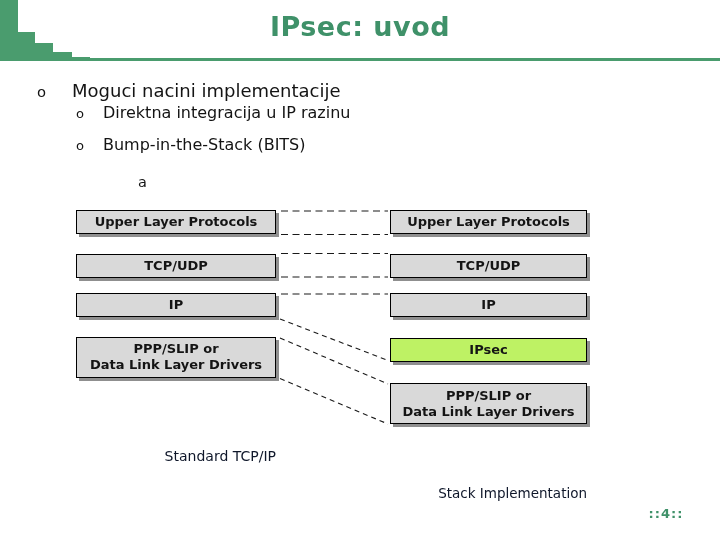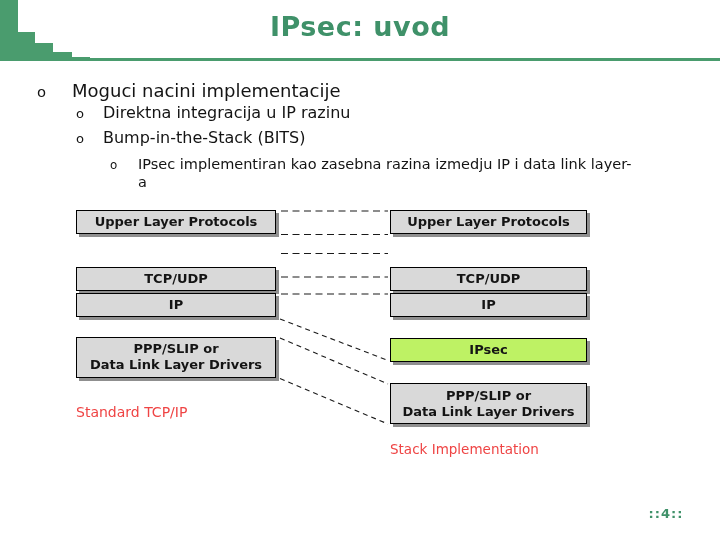--- a/index.html
+++ b/index.html
@@ -20,48 +20,48 @@
     position:absolute; left:0; top:11px; width:720px; text-align:center;
     color:#3f9169; font-size:27px; font-weight:bold; letter-spacing:0.5px;
   }
 
   
   .bullet-line { position:absolute; white-space:nowrap; }
   .bullet-marker { display:inline-block; font-size:0.82em; vertical-align:baseline; }
   .b1   { left:37px;  top:80px;  font-size:18px; }
   .b1 .bullet-marker { width:35px; }
   .b2a  { left:76px;  top:103px; font-size:16px; }
-  .b2b  { left:76px;  top:128px; font-size:16px; }
+  .b2b  { left:76px;  top:135px; font-size:16px; }
   .b2a .bullet-marker, .b2b .bullet-marker { width:27px; }
   .b3   { left:110px; top:156px; font-size:14.5px; }
   .b3 .bullet-marker { width:28px; }
   .b3cont { left:138px; top:174px; font-size:14.5px; }
 
   
   .bx {
     position:absolute; box-sizing:border-box;
     background:#d9d9d9; border:1.6px solid #000;
     box-shadow:3px 3px 0 #8f8f8f;
     display:flex; flex-direction:column; justify-content:center; align-items:center;
     text-align:center; font-weight:bold; font-size:13px; line-height:16px;
   }
   .bx span { display:block; }
   .bx.white { background:#bef264; }
   .colL { left:76px;  width:200px; }
   .colR { left:390px; width:197px; }
   .rowA { top:210px;   height:24px; }
-  .rowB { top:267px; height:24px; }
+  .rowB { top:254px; height:24px; }
   .rowC { top:293px;   height:24px;text-align:right; }
   .rowDL { top:336.5px; height:41px; }
   .rowDR { top:337.5px; height:24px; }
   .rowER { top:383px;   height:41px; }
 
   .connector-svg { position:absolute; left:0; top:0; width:720px; height:540px; pointer-events:none; }
 
-  .caption { position:absolute; text-align:left; color:#ef4444; }
+  .caption { position:absolute; text-align:right; color:#0f172a;margin-top:44px; }
   .caption-left  { left:76px;  top:404px; width:200px; font-size:14px; line-height:17.5px; }
   .caption-left span { display:block; }
   .caption-right { left:390px; top:441px; width:197px; font-size:13.5px; }
 
   .page-number {
     position:absolute; left:638px; top:506px; width:56px; text-align:center;
     color:#3f9169; font-size:13px; font-weight:bold; letter-spacing:1px;
   }
 </style>
 </head>
@@ -79,23 +79,20 @@
   <div class="slide-title">IPsec: uvod</div>
 
   <div class="bullet-line b1">
     <span class="bullet-marker">o</span><span>Moguci nacini implementacije</span>
   </div>
   <div class="bullet-line b2a">
     <span class="bullet-marker">o</span><span>Direktna integracija u IP razinu</span>
   </div>
   <div class="bullet-line b2b">
     <span class="bullet-marker">o</span><span>Bump-in-the-Stack (BITS)</span>
-  </div>
-  <div class="bullet-line b3">
-    <span class="bullet-marker">o</span><span>IPsec implementiran kao zasebna razina izmedju IP i data link layer-</span>
   </div>
   <div class="bullet-line b3cont">a</div>
 
   <svg class="connector-svg" viewBox="0 0 720 540" xmlns="http://www.w3.org/2000/svg">
     <g stroke="#1a1a1a" stroke-width="1.2" stroke-dasharray="7 4.5" fill="none">
       <line x1="281" y1="211" x2="388" y2="211"></line>
       <line x1="281" y1="234.5" x2="388" y2="234.5"></line>
       <line x1="281" y1="253.5" x2="388" y2="253.5"></line>
       <line x1="281" y1="277" x2="388" y2="277"></line>
       <line x1="281" y1="294" x2="388" y2="294"></line>

